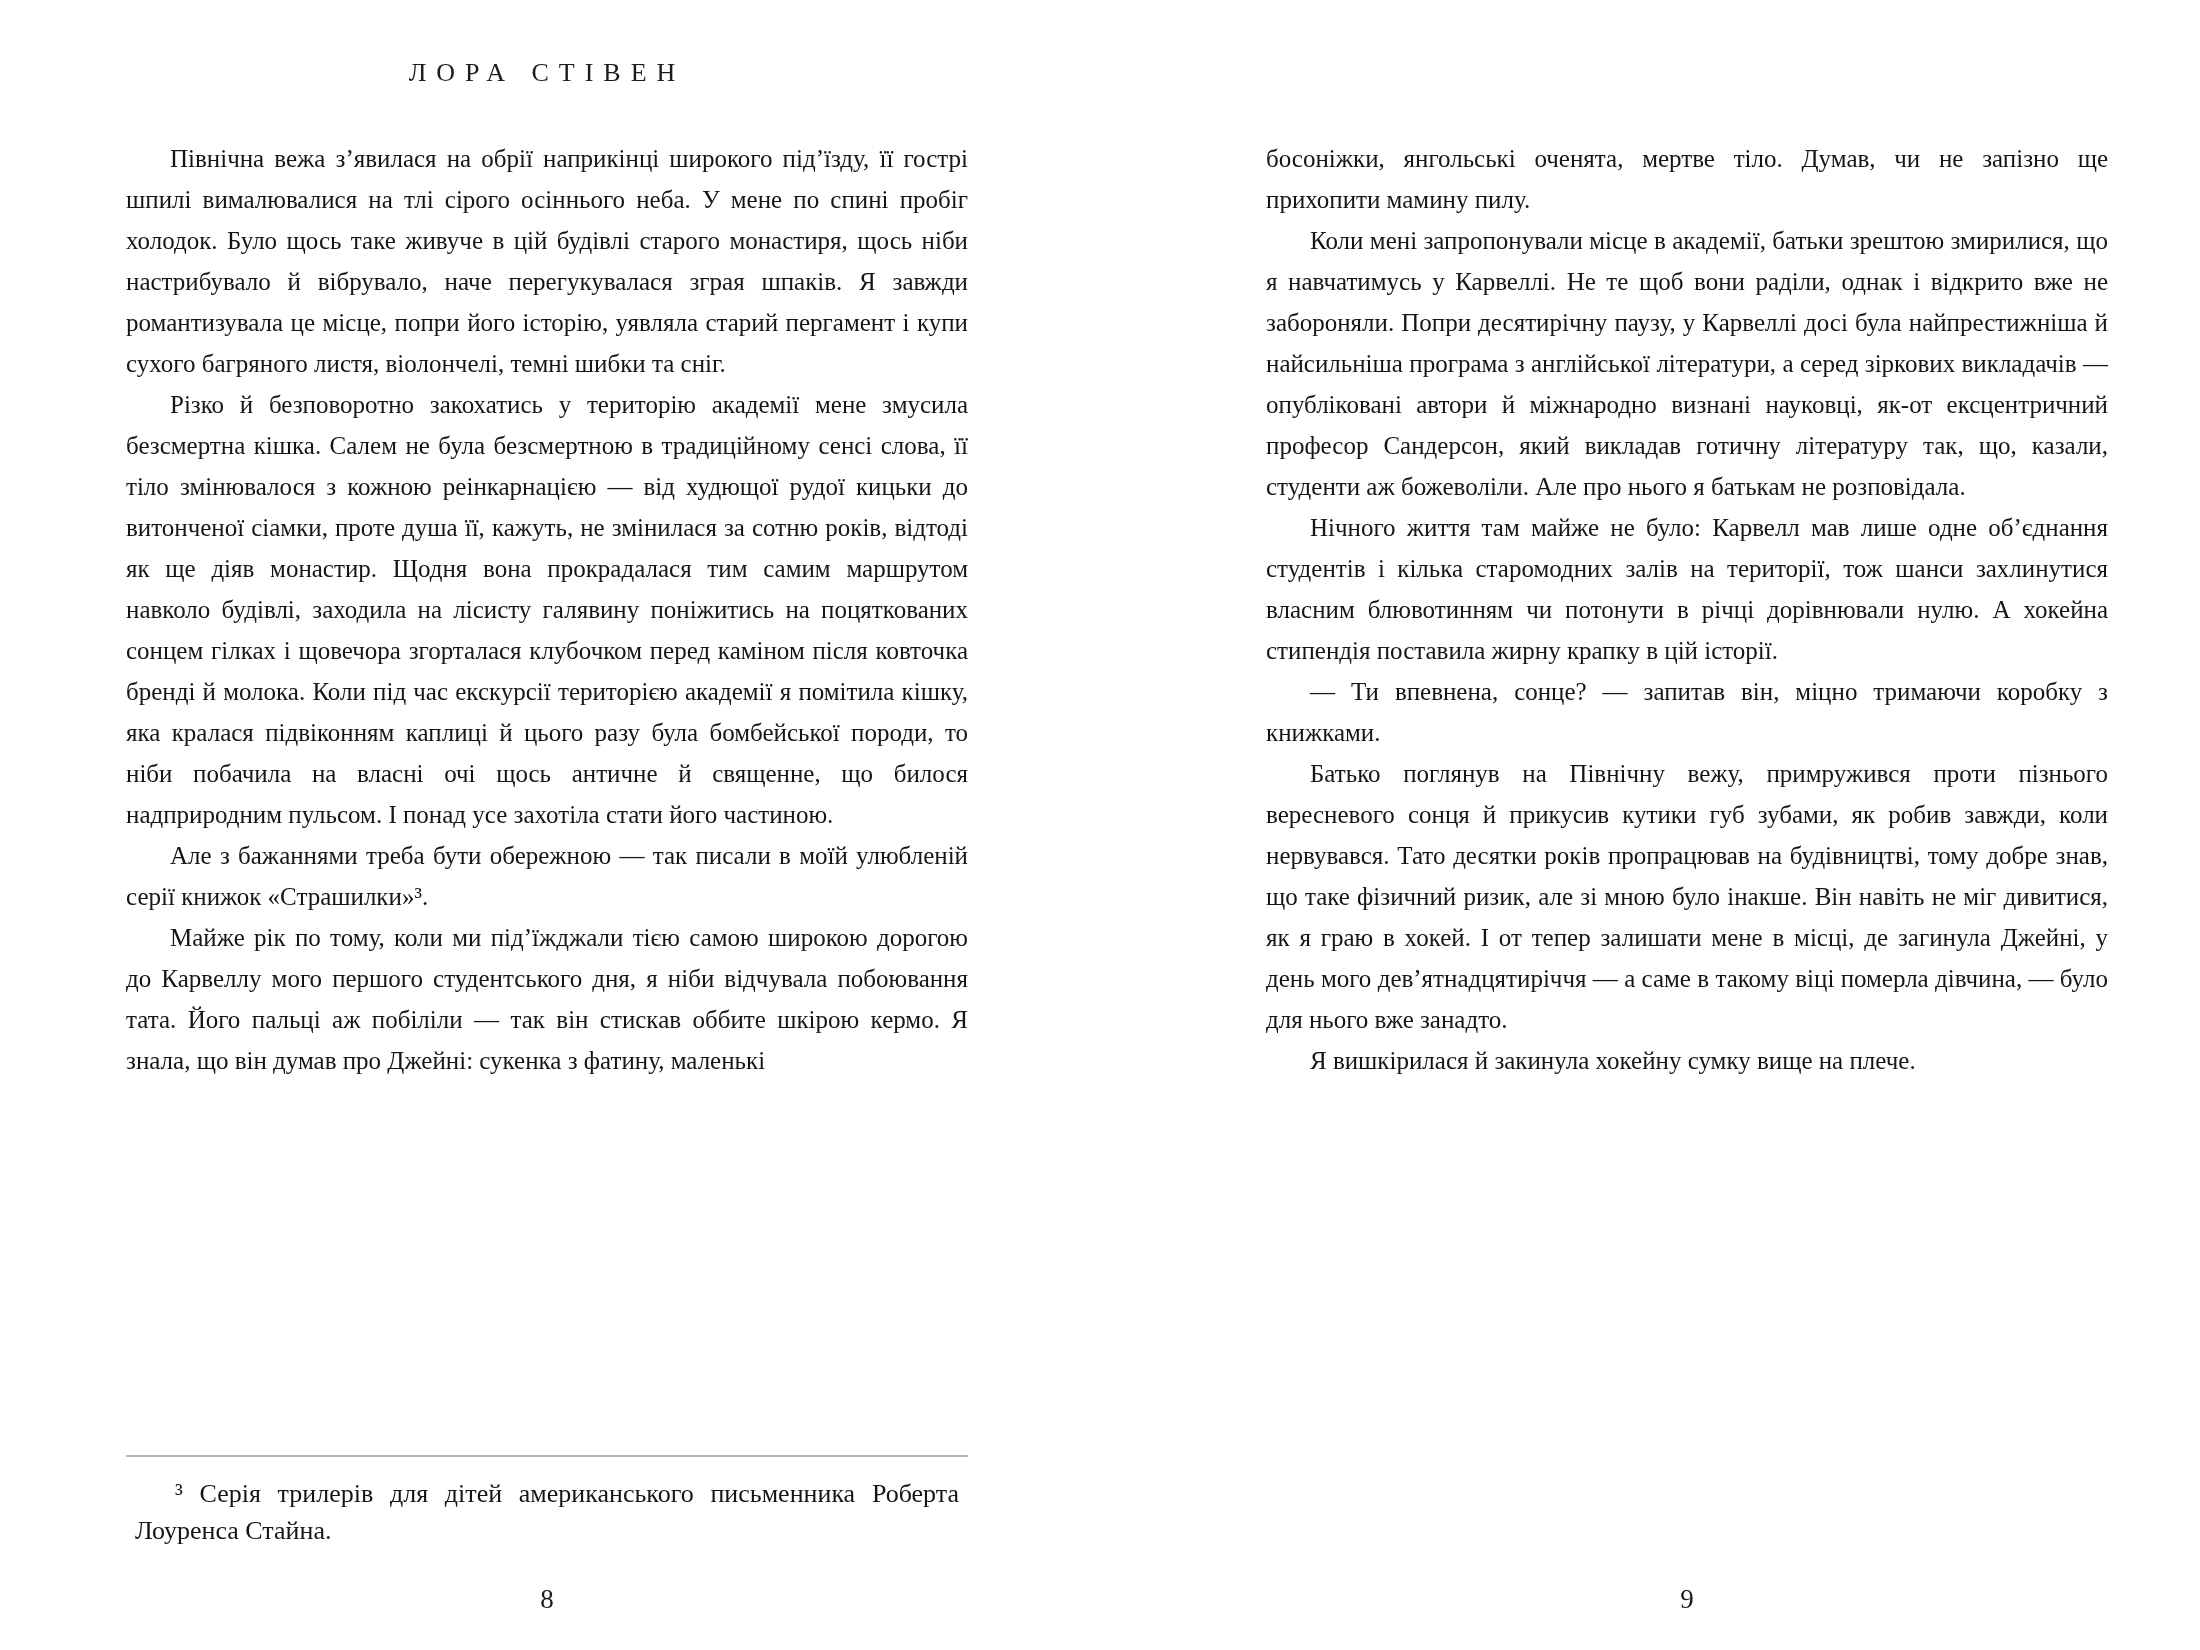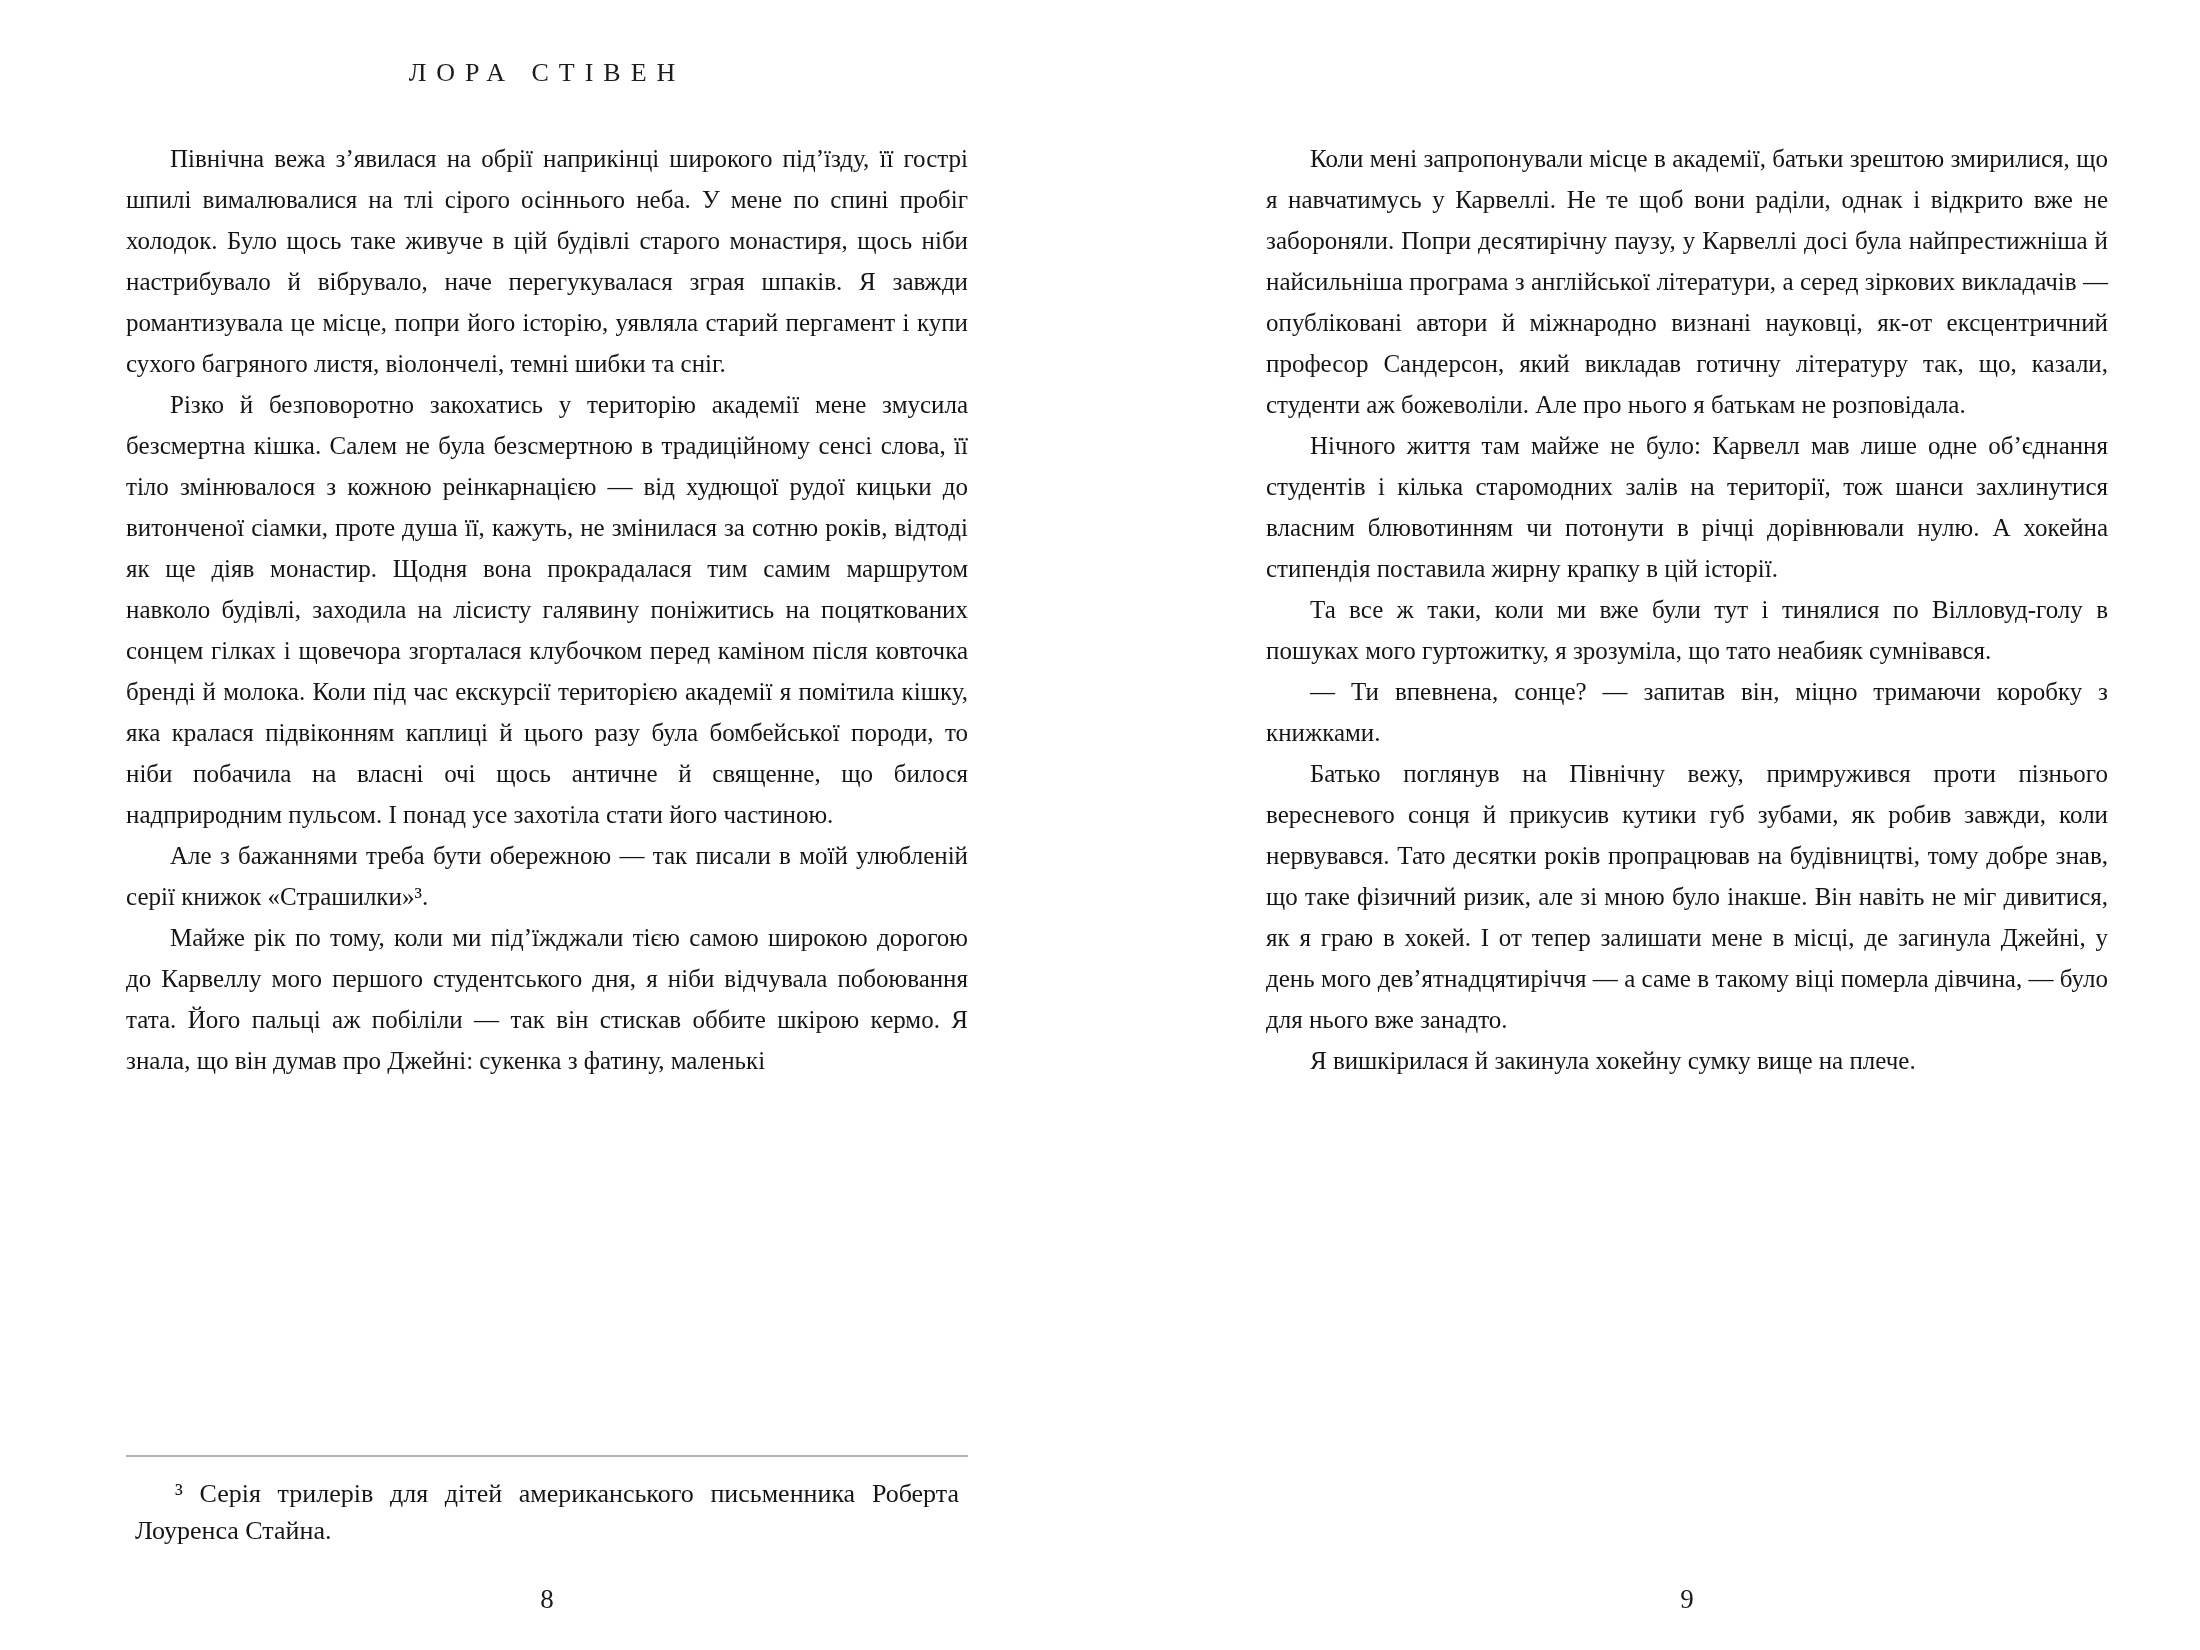--- a/index.html
+++ b/index.html
@@ -98,23 +98,23 @@
       <hr class="footnote-rule">
       <p class="footnote-text">³ Серія трилерів для дітей американського письменника Роберта Лоуренса Стайна.</p>
     </div>
 
     <div class="page-number">8</div>
   </section>
 
   <section class="page right">
 
     <div class="text-block">
+      <p class="para no-indent">босоніжки, янгольські оченята, мертве тіло. Думав, чи не запізно ще прихопити мамину пилу.</p>
       <p class="para">Коли мені запропонували місце в академії, батьки зрештою змирилися, що я навчатимусь у Карвеллі. Не те щоб вони раділи, однак і відкрито вже не забороняли. Попри десятирічну паузу, у Карвеллі досі була найпрестижніша й найсильніша програма з англійської літератури, а серед зіркових викладачів — опубліковані автори й міжнародно визнані науковці, як-от ексцентричний професор Сандерсон, який викладав готичну літературу так, що, казали, студенти аж божеволіли. Але про нього я батькам не розповідала.</p>
       <p class="para">Нічного життя там майже не було: Карвелл мав лише одне об’єднання студентів і кілька старомодних залів на території, тож шанси захлинутися власним блювотинням чи потонути в річці дорівнювали нулю. А хокейна стипендія поставила жирну крапку в цій історії.</p>
-      <p class="para">Та все ж таки, коли ми вже були тут і тинялися по Вілловуд-голу в пошуках мого гуртожитку, я зрозуміла, що тато неабияк сумнівався.</p>
       <p class="para">— Ти впевнена, сонце? — запитав він, міцно тримаючи коробку з книжками.</p>
       <p class="para">Батько поглянув на Північну вежу, примружився проти пізнього вересневого сонця й прикусив кутики губ зубами, як робив завжди, коли нервувався. Тато десятки років пропрацював на будівництві, тому добре знав, що таке фізичний ризик, але зі мною було інакше. Він навіть не міг дивитися, як я граю в хокей. І от тепер залишати мене в місці, де загинула Джейні, у день мого дев’ятнадцятиріччя — а саме в такому віці померла дівчина, — було для нього вже занадто.</p>
       <p class="para">Я вишкірилася й закинула хокейну сумку вище на плече.</p>
     </div>
 
     <div class="page-number">9</div>
   </section>
 
 </div>
 

